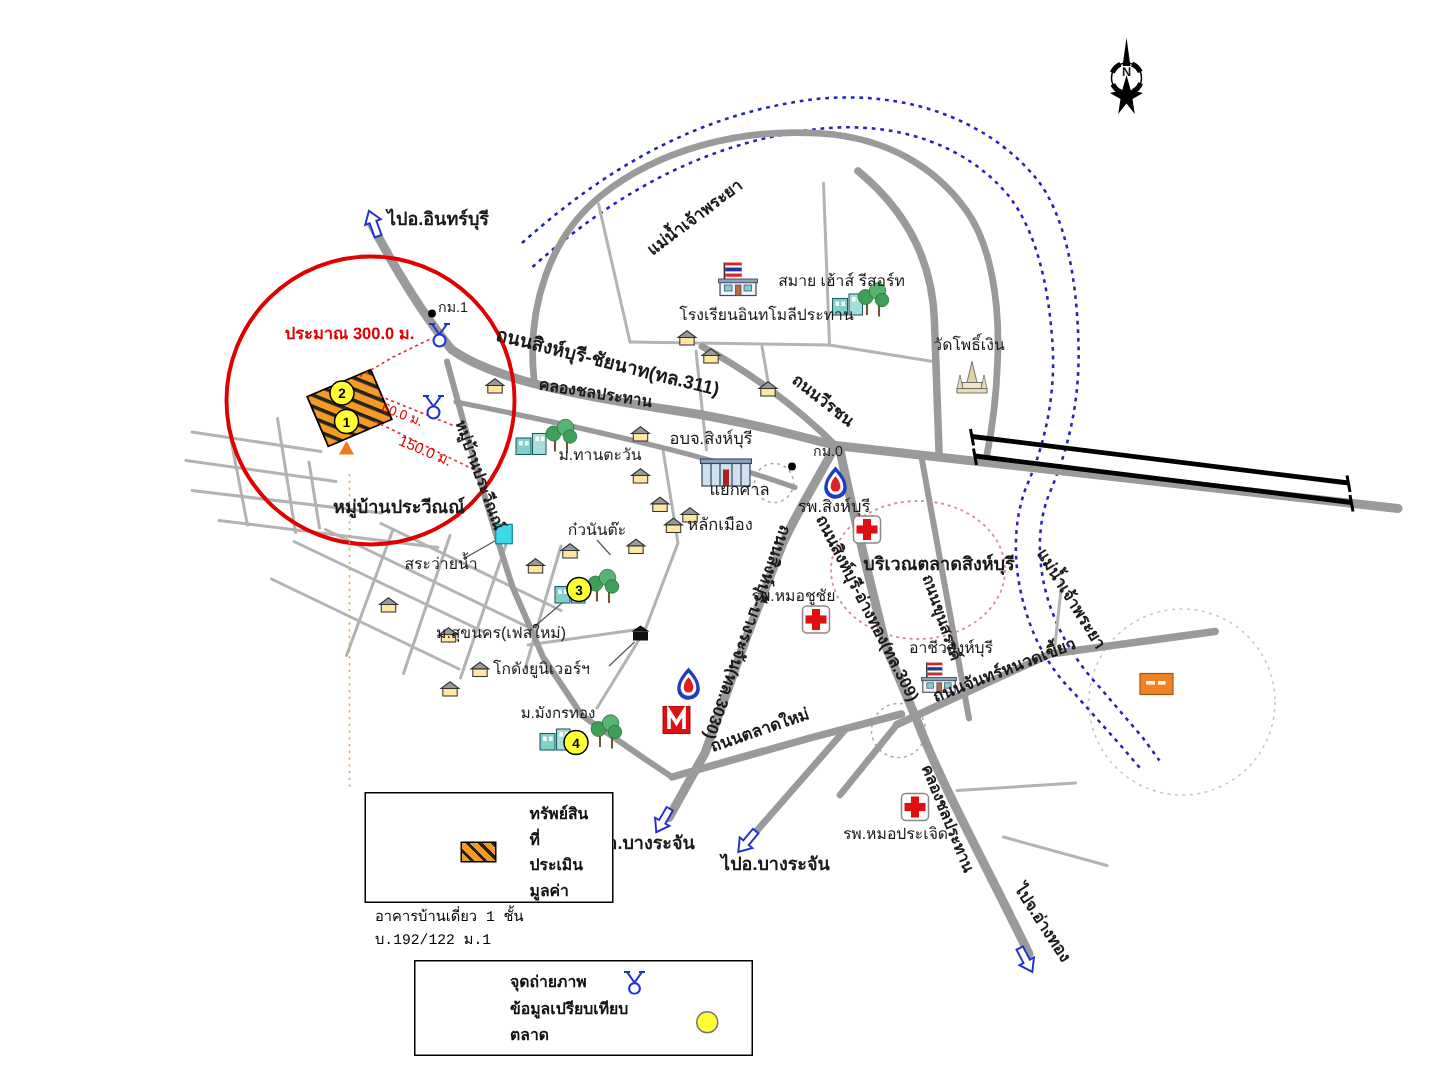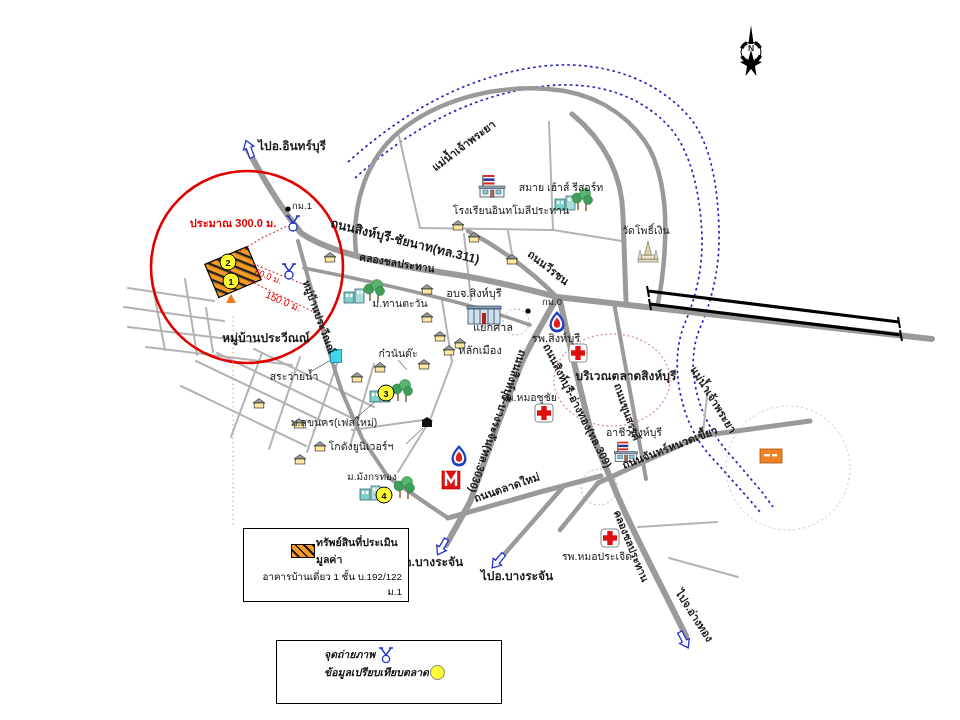--- a/index.html
+++ b/index.html
@@ -9,27 +9,27 @@
   .lbl{position:absolute;transform:translate(-50%,-50%) rotate(var(--r,0deg));
        white-space:nowrap;color:#1a1a1a;font-size:11px;line-height:1.05;
        font-family:"Liberation Sans",sans-serif;}
   .b{font-weight:bold;}
   .red{color:#e00000;}
   .num{position:absolute;transform:translate(-50%,-50%);width:15px;height:15px;border-radius:50%;
        background:#ffff33;border:1.2px solid #000;color:#000;font-size:9px;font-weight:bold;
        display:flex;align-items:center;justify-content:center;}
   .box{position:absolute;background:#fff;border:1.6px solid #000;padding:4px 6px;z-index:5;}
   #legend-prop{left:243px;top:528px;width:152px;height:64px;}
-  #legend-sym{left:276px;top:640px;width:212px;height:54px;font-style:italic;}
-  .lrow{display:flex;align-items:center;gap:1px;margin:1px 0;font-size:10px;color:#111;padding-left:41px;}
+  #legend-sym{left:276px;top:640px;width:212px;height:54px;}
+  .lrow{display:flex;align-items:center;gap:22px;margin:1px 16px;font-size:10px;color:#111;padding-left:41px;}
   .lrow .t{font-size:10.5px;}
   .swatch{width:22px;height:12px;border:1px solid #000;
       background:repeating-linear-gradient(45deg,#f59a23 0 4px,#222 4px 6px);flex:0 0 auto;}
   .ycirc{width:13px;height:13px;border-radius:50%;background:#ffff33;border:1px solid #777;flex:0 0 auto;}
-  .ctr{text-align:right;display:block;}
+  .ctr{text-align:left;display:block;font-family:Liberation Mono, monospace;}
 </style>
 </head>
 <body>
 
 <div id="map">
 
 <svg id="vec" width="960" height="720" viewBox="0 0 960 720">
   <defs>
     <pattern id="hatch" width="7" height="7" patternUnits="userSpaceOnUse" patternTransform="rotate(45)">
       <rect width="7" height="7" fill="#f59a23"></rect>

